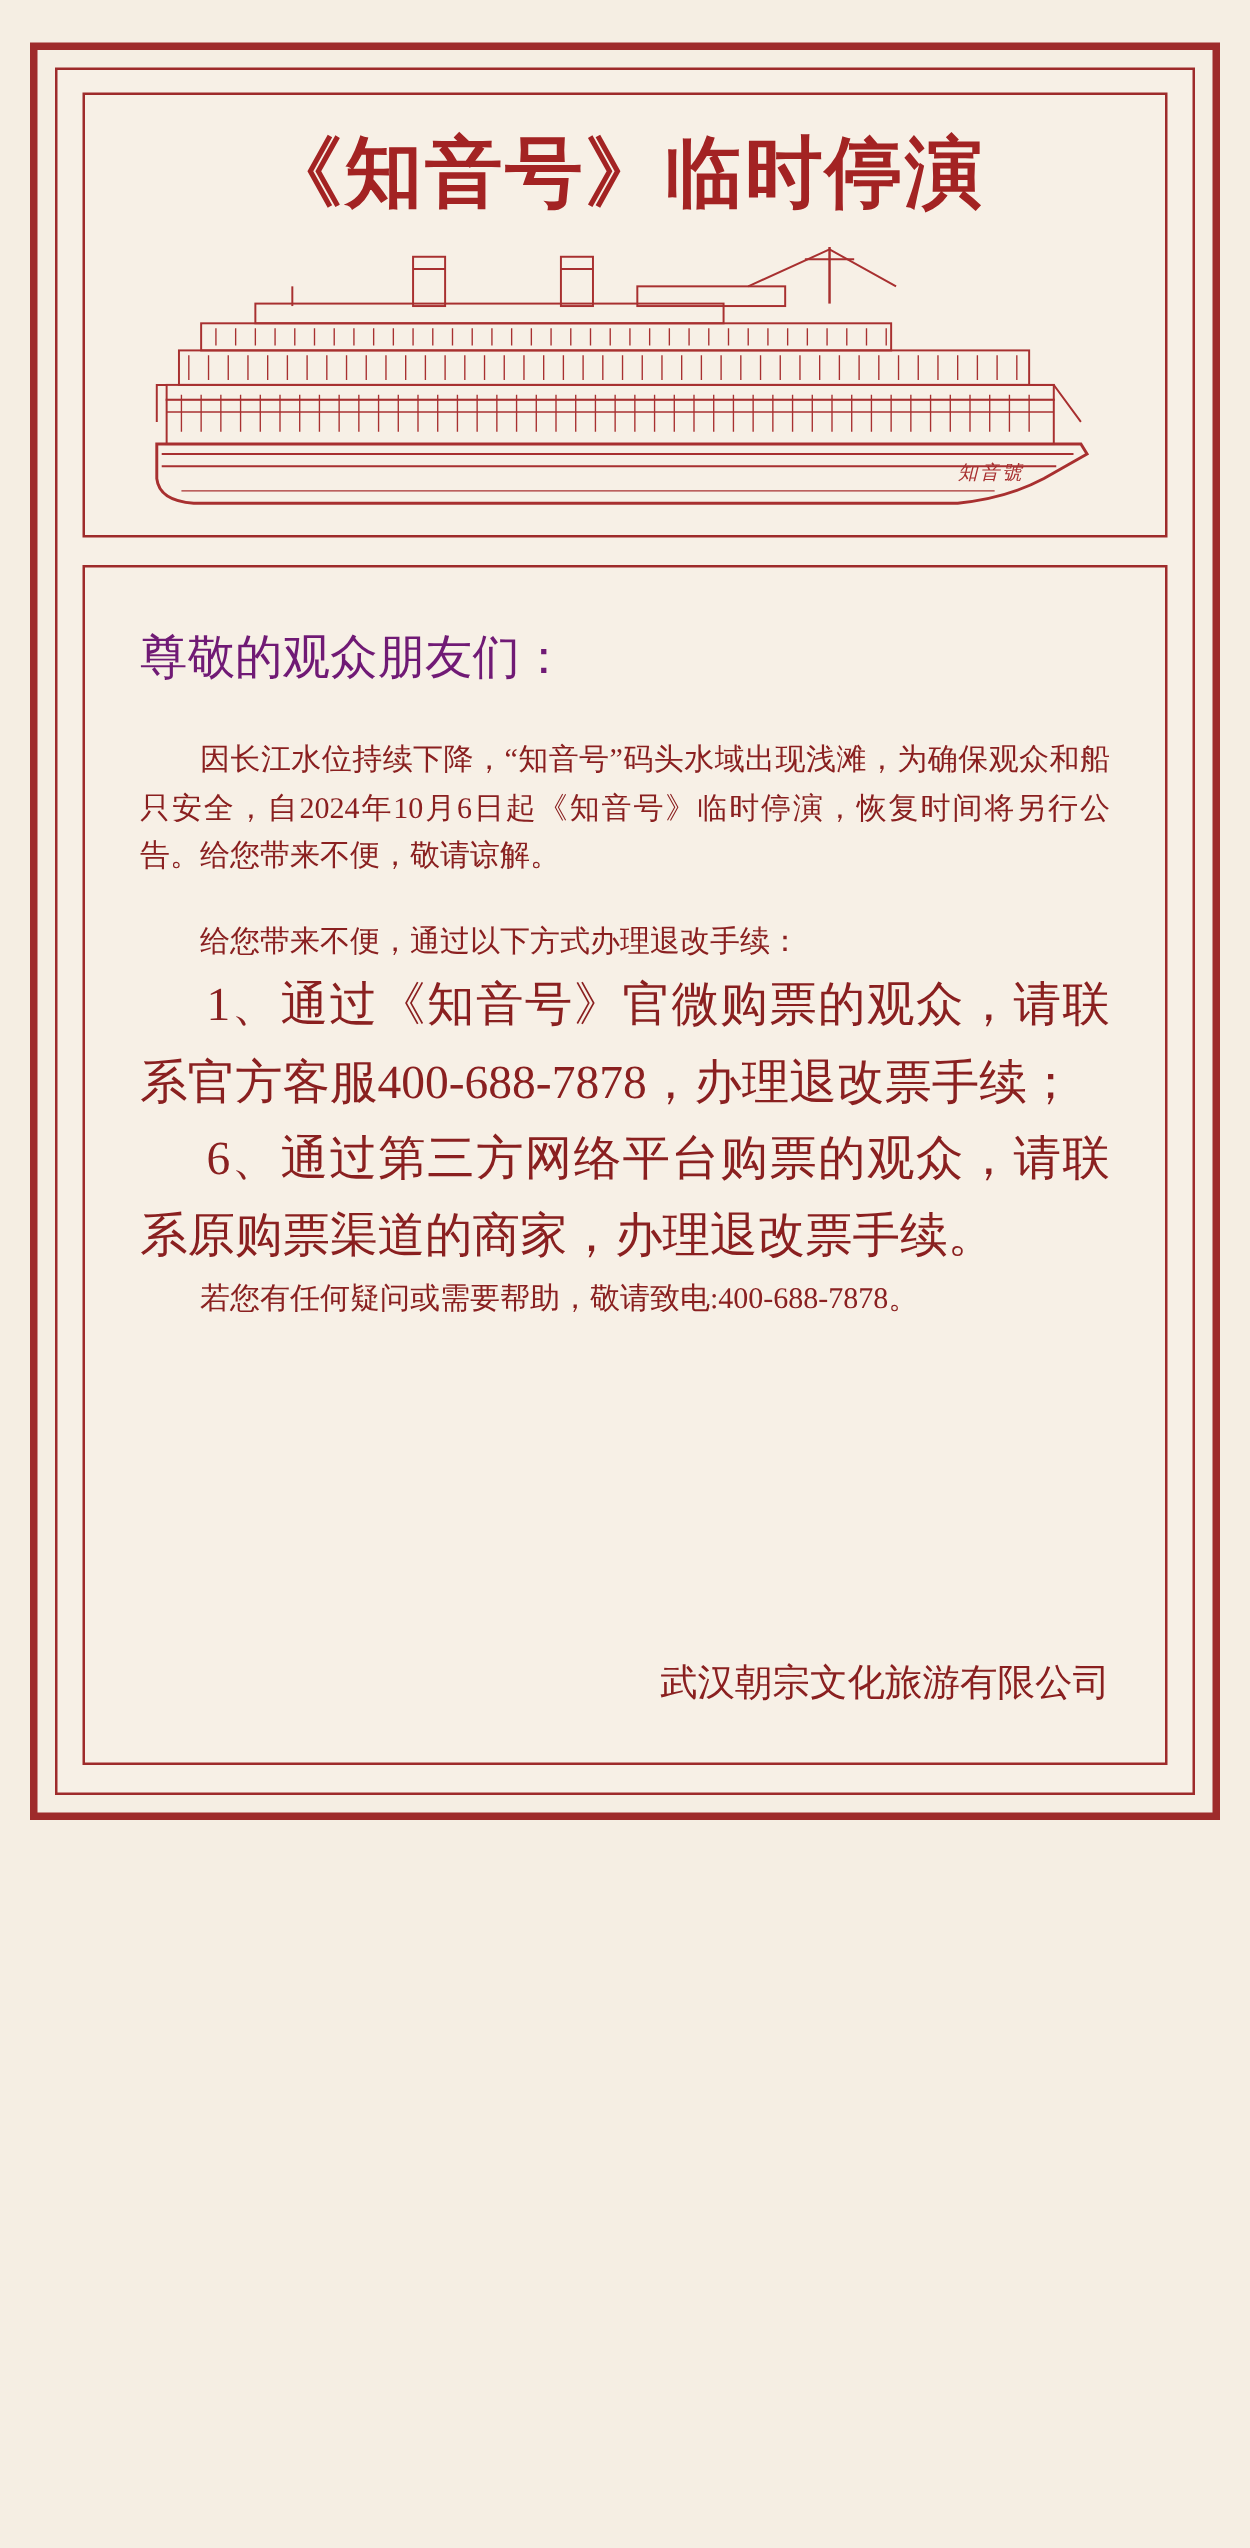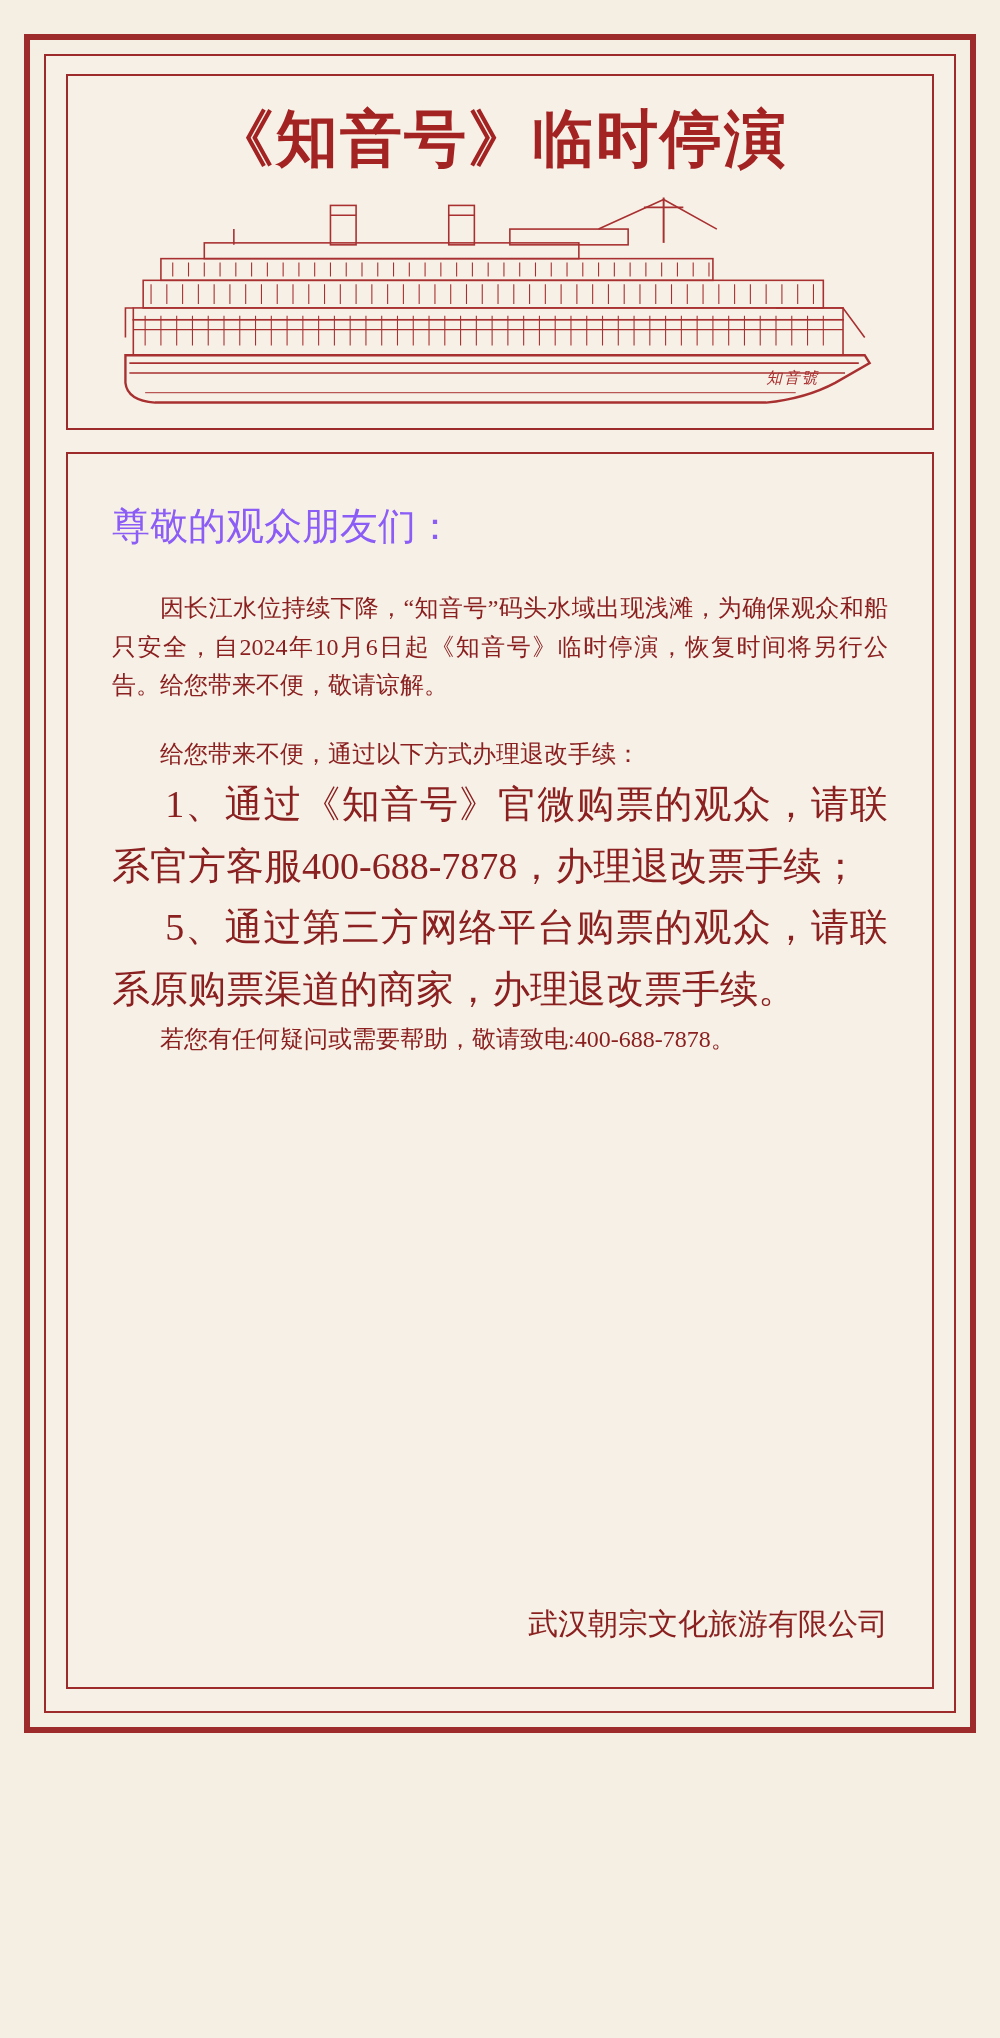--- a/index.html
+++ b/index.html
@@ -21,21 +21,21 @@
     height: 2038px;
     background: #f5eee3;
     box-sizing: border-box;
     padding: 34px 24px;
   }
 
   
   .outer-frame {
     position: relative;
     width: 952px;
-    height: 1699px;
+    height: 1422px;
     border: 6px solid #9e2b2b;
     box-sizing: border-box;
     padding: 14px;
     background: #f5eee3;
   }
   .inner-frame {
     width: 100%;
     height: 100%;
     border: 2px solid #9e2b2b;
     box-sizing: border-box;
@@ -84,21 +84,21 @@
     padding: 44px 44px 40px 44px;
     background: #f7f0e6;
     flex: 1 1 auto;
     display: flex;
     flex-direction: column;
   }
 
   .salutation {
     font-size: 38px;
     line-height: 1.5;
-    color: #8b5cf6;
+    color: #701a75;
     margin-bottom: 34px;
   }
 
   p.para {
     font-size: 24px;
     line-height: 1.62;
     margin: 0 0 30px 0;
     color: #8a2020;
     text-align: justify;
     text-justify: inter-ideograph;
@@ -189,21 +189,21 @@
 
       <div class="body-panel">
 
         <div class="salutation">尊敬的观众朋友们：</div>
 
         <p class="para indent">因长江水位持续下降，“知音号”码头水域出现浅滩，为确保观众和船只安全，自2024年10月6日起《知音号》临时停演，恢复时间将另行公告。给您带来不便，敬请谅解。</p>
 
         <p class="para indent tight">给您带来不便，通过以下方式办理退改手续：</p>
 
         <p class="list-item">1、通过《知音号》官微购票的观众，请联系官方客服400-688-7878，办理退改票手续；</p>
-        <p class="list-item">5、通过第三方网络平台购票的观众，请联系原购票渠道的商家，办理退改票手续。</p>
+        <p class="list-item">6、通过第三方网络平台购票的观众，请联系原购票渠道的商家，办理退改票手续。</p>
 
         <p class="para indent" style="margin-top:0;">若您有任何疑问或需要帮助，敬请致电:400-688-7878。</p>
 
         <div class="spacer"></div>
 
         <div class="sign-block">
           <span class="sign-line">武汉朝宗文化旅游有限公司</span>
         </div>
       </div>
 

